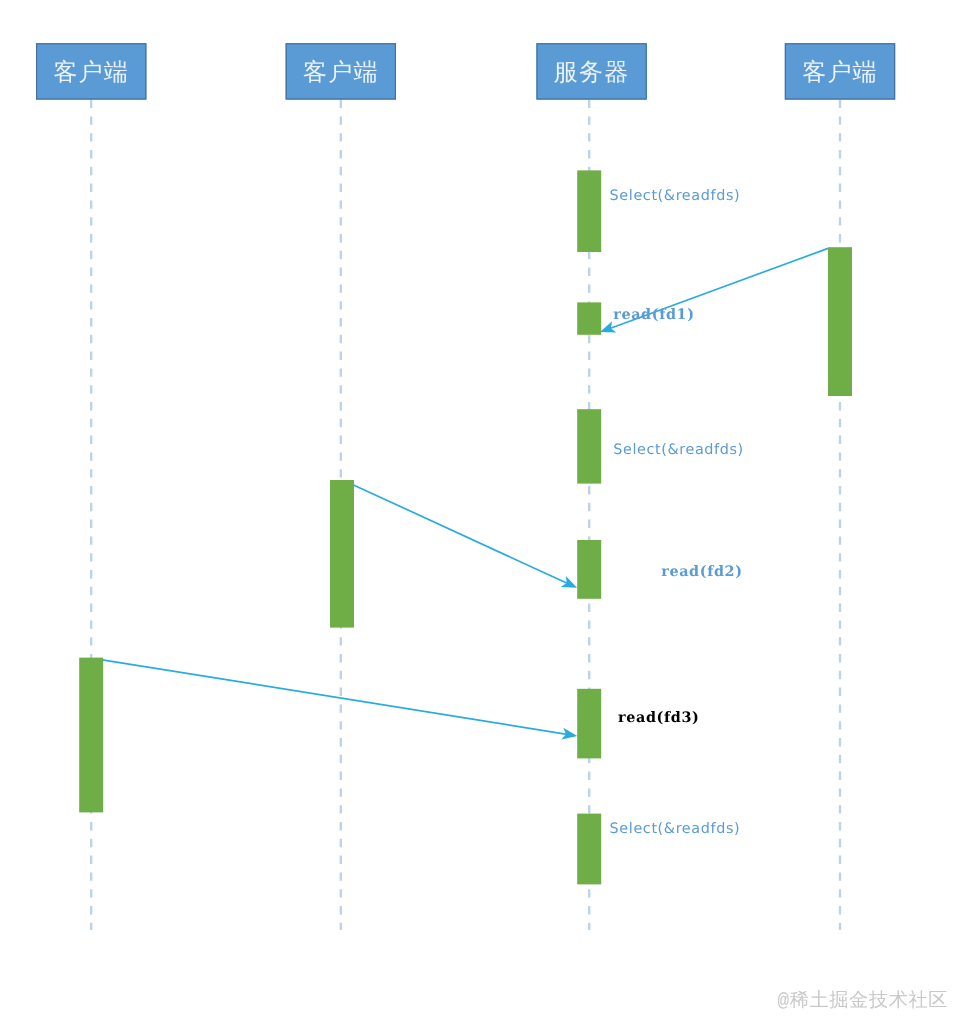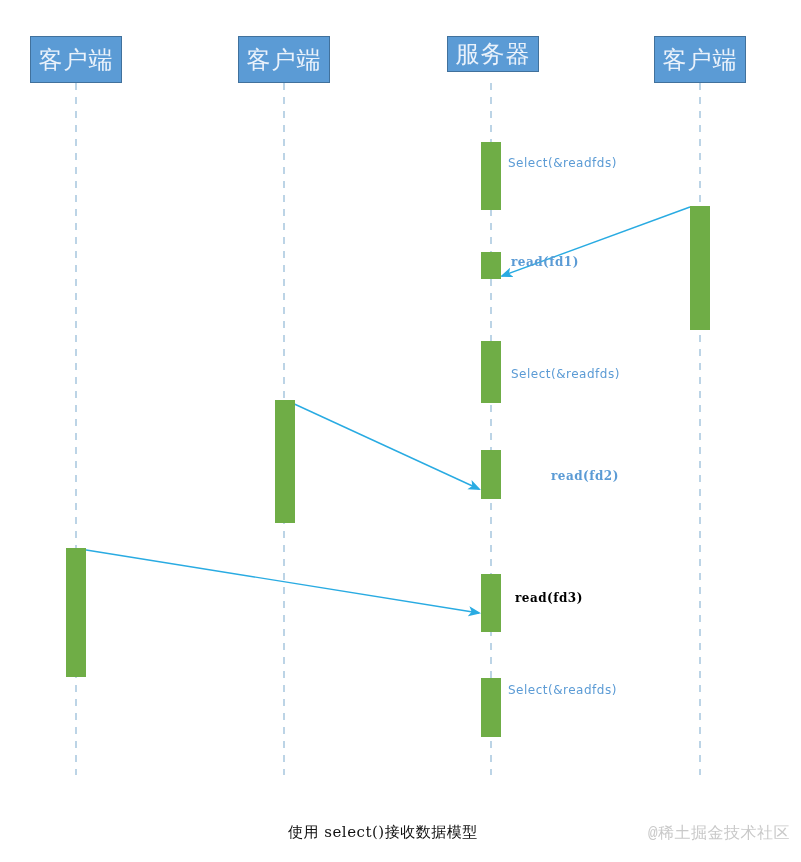--- a/index.html
+++ b/index.html
@@ -32,21 +32,21 @@
     box-sizing: border-box;
     background: #5b9bd5;
     border: 1px solid #41719c;
     display: flex;
     align-items: center;
     justify-content: center;
   }
   .participant-label {
     color: #eaf2fb;
     font-family: "DejaVu Serif", "Liberation Serif", serif;
-    font-size: 24px;
+    font-size: 20px;
     letter-spacing: 1px;
     line-height: 1;
     white-space: nowrap;
   }
   .activation {
     position: absolute;
     background: #6fad46;
     box-sizing: border-box;
   }
   .msg-label {
@@ -108,21 +108,21 @@
       </g>
   </svg>
 
   <div id="participants">
       <div class="participant-box" style="left: 30px; top: 36px; width: 92px; height: 47px; background: rgb(91, 155, 213); border-color: rgb(65, 113, 156);">
         <span class="participant-label" style="color: rgb(234, 242, 251);">客户端</span>
       </div>
       <div class="participant-box" style="left: 238px; top: 36px; width: 92px; height: 47px; background: rgb(91, 155, 213); border-color: rgb(65, 113, 156);">
         <span class="participant-label" style="color: rgb(234, 242, 251);">客户端</span>
       </div>
-      <div class="participant-box" style="left: 447px; top: 36px; width: 92px; height: 36px; background: rgb(91, 155, 213); border-color: rgb(65, 113, 156);">
+      <div class="participant-box" style="left: 447px; top: 36px; width: 92px; height: 47px; background: rgb(91, 155, 213); border-color: rgb(65, 113, 156);">
         <span class="participant-label" style="color: rgb(234, 242, 251);">服务器</span>
       </div>
       <div class="participant-box" style="left: 654px; top: 36px; width: 92px; height: 47px; background: rgb(91, 155, 213); border-color: rgb(65, 113, 156);">
         <span class="participant-label" style="color: rgb(234, 242, 251);">客户端</span>
       </div>
     </div>
 
   <div id="activations">
       <div class="activation" style="left: 481px; top: 142px; width: 20px; height: 68px; background: rgb(111, 173, 70);"></div>
       <div class="activation" style="left: 690px; top: 206px; width: 20px; height: 124px; background: rgb(111, 173, 70);"></div>
@@ -137,17 +137,16 @@
 
   <div id="messages">
       <div class="msg-label sans" style="left: 508px; top: 157px; color: rgb(91, 155, 213);">Select(&amp;readfds)</div>
       <div class="msg-label mono" style="left: 511px; top: 256px; color: rgb(91, 155, 213);">read(fd1)</div>
       <div class="msg-label sans" style="left: 511px; top: 368px; color: rgb(91, 155, 213);">Select(&amp;readfds)</div>
       <div class="msg-label mono" style="left: 516px; top: 470px; color: rgb(91, 155, 213); margin-left: 35px;">read(fd2)</div>
       <div class="msg-label mono" style="left: 515px; top: 592px; color: #000000;">read(fd3)</div>
       <div class="msg-label sans" style="left: 508px; top: 684px; color: rgb(91, 155, 213);">Select(&amp;readfds)</div>
     </div>
 
-  <div class="caption" id="caption-el" style="left: 288px; top: 823px; color: rgb(17, 17, 17);">使用 select()接收数据模型</div>
 
   <div class="watermark" id="watermark-el" style="left: 620px; top: 823px; color: rgb(201, 201, 201);">@稀土掘金技术社区</div>
 
 </div>
 
 </body></html>

